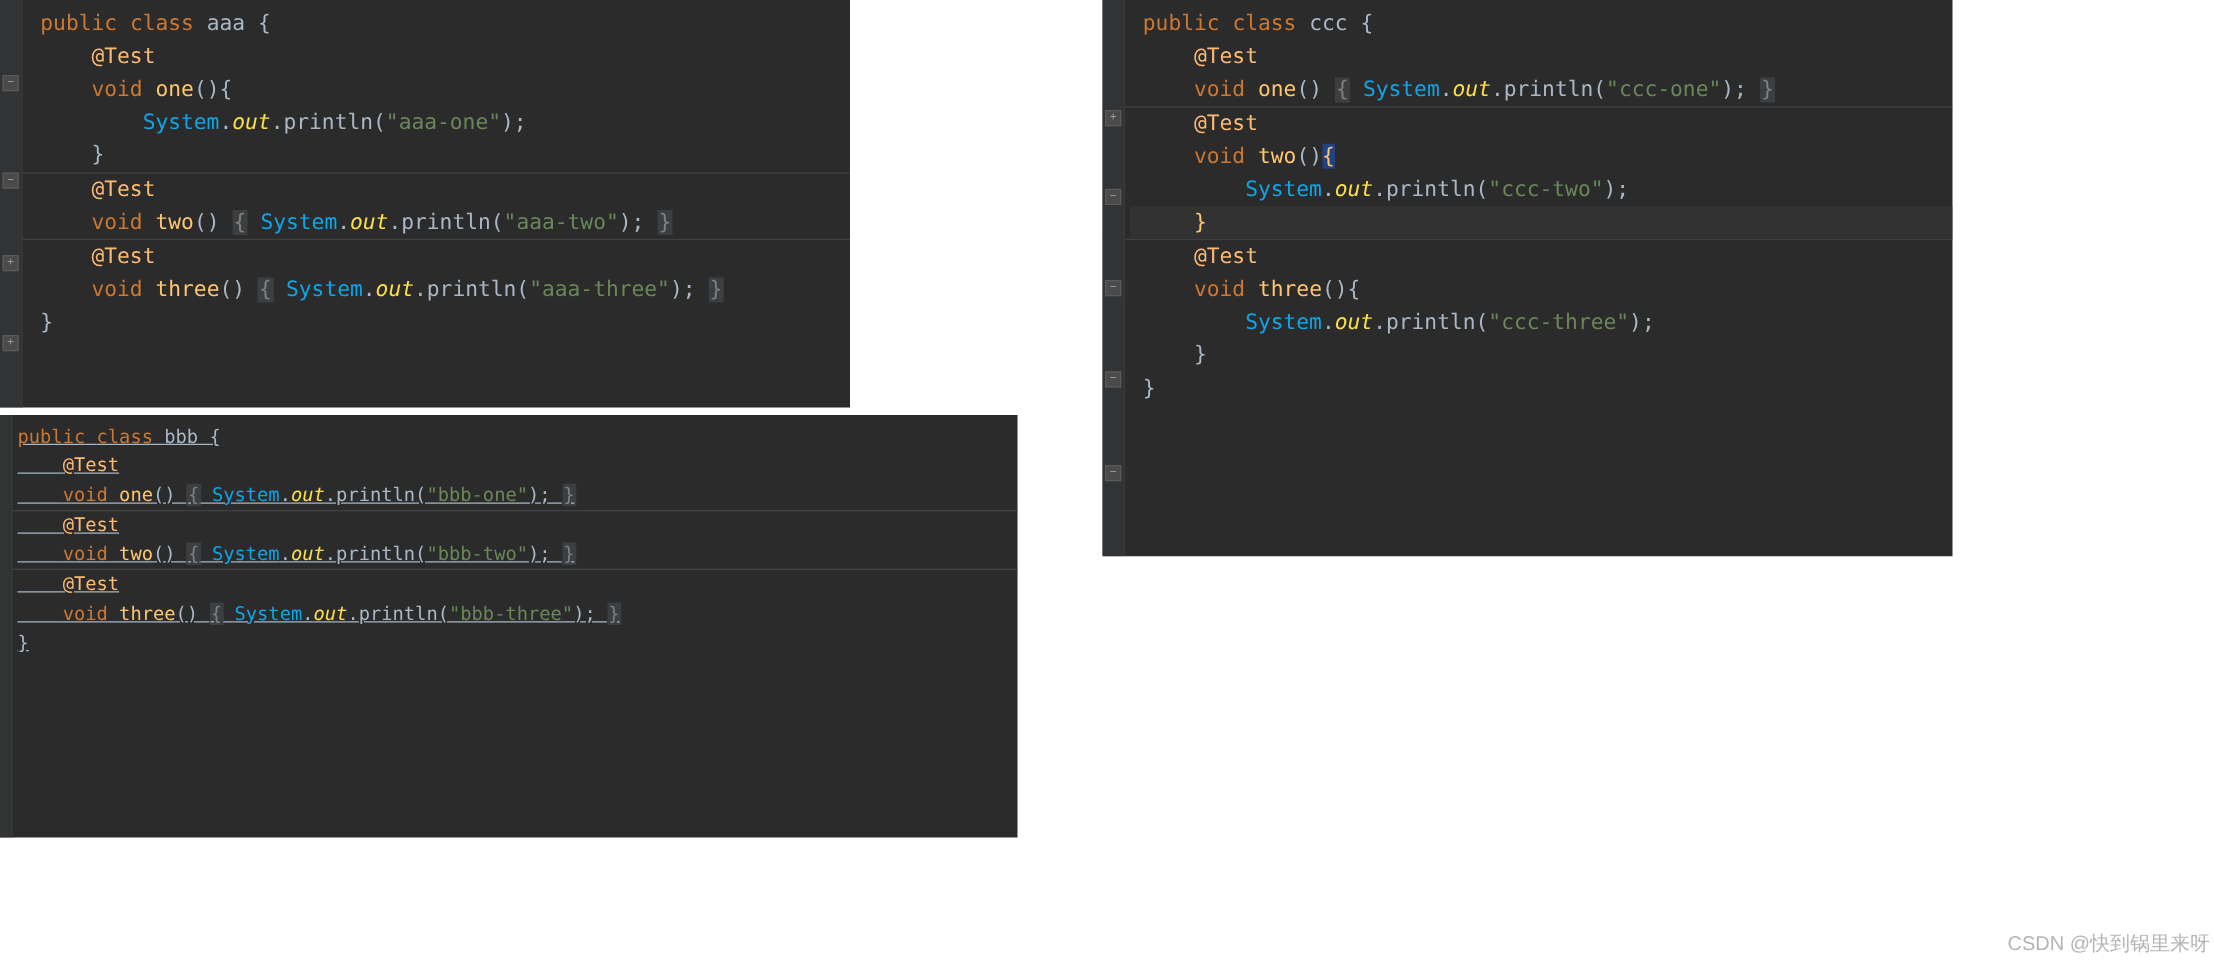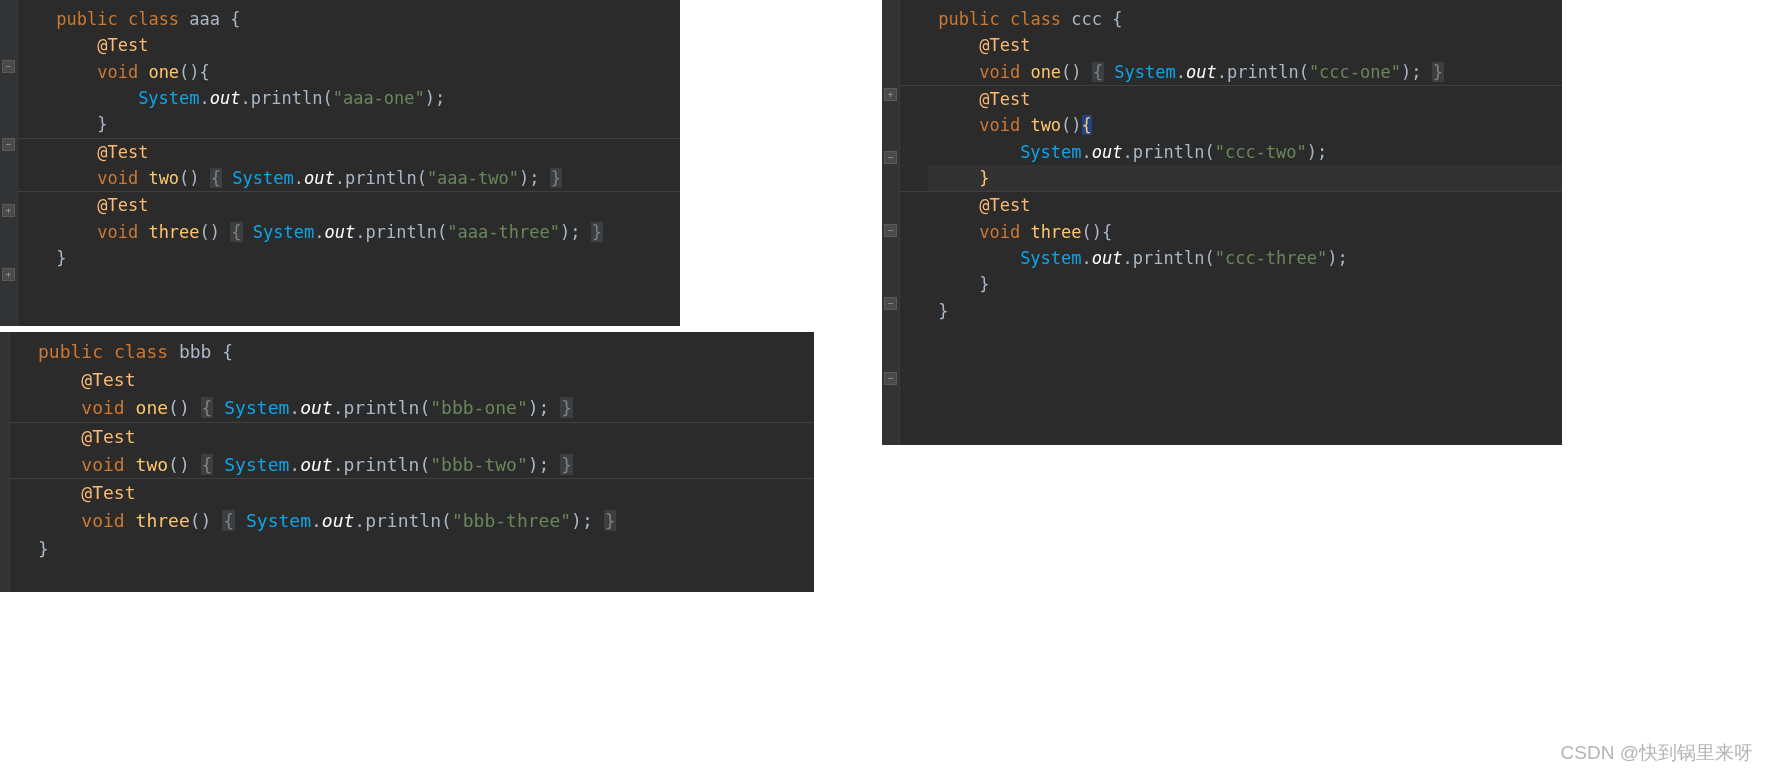--- a/index.html
+++ b/index.html
@@ -37,58 +37,57 @@
     line-height: 11px;
     text-align: center;
   }
   .code-area {
     padding-left: 22px;
     padding-top: 6px;
   }
   .line {
     white-space: pre;
     line-height: 1.55;
-    margin-left: 24px;
   }
   .method-sep {
     border-bottom: 1px solid #404040;
     height: 1px;
     margin-left: -22px;
   }
   .kw { color: #cc7832; }       
   .cls { color: #a9b7c6; }      
   .anno { color: #fdba74; }     
   .method { color: #ffc66d; text-align: center; }   
   .sys { color: #0ea5e9; }
-  .field-it { color: #ffffff; font-style: italic; } 
+  .field-it { color: #fde047; font-style: italic; } 
   .str { color: #6a8759; }      
   .br-fold {
     background: #3c3f41;
     color: #808080;
     padding: 0 1px;
   }
   .cursor-brace {
     background: #214283;
     color: #ffc66d;
   }
   .hl-brace { color: #ffc66d; }
 
   
   #panel-aaa { left: 0px; top: 0px; width: 680px; height: 326px; font-size: 17px; }
-  #panel-bbb { left: 0px; top: 332px; width: 814px; height: 260px; font-size: 18px; }
+  #panel-bbb { left: 0px; top: 332px; width: 814px; height: 338px; font-size: 15px; text-decoration: underline; }
   #panel-ccc { left: 882px; top: 0px; width: 680px; height: 445px; font-size: 17px; }
   #panel-bbb .gutter { width: 10px; }
   #panel-bbb .code-area { padding-left: 14px; }
 
   .watermark {
     position: absolute;
-    right: 18px;
+    right: 3px;
     bottom: 10px;
     font-family: sans-serif;
-    font-size: 19px;
+    font-size: 16px;
     color: rgba(130,130,130,0.6);
     margin-top: 28px;
   }
 </style>
 </head>
 <body>
 
 <div id="panel-aaa" class="panel">
   <div class="gutter">
     <div class="fold" style="top:60px">−</div>

